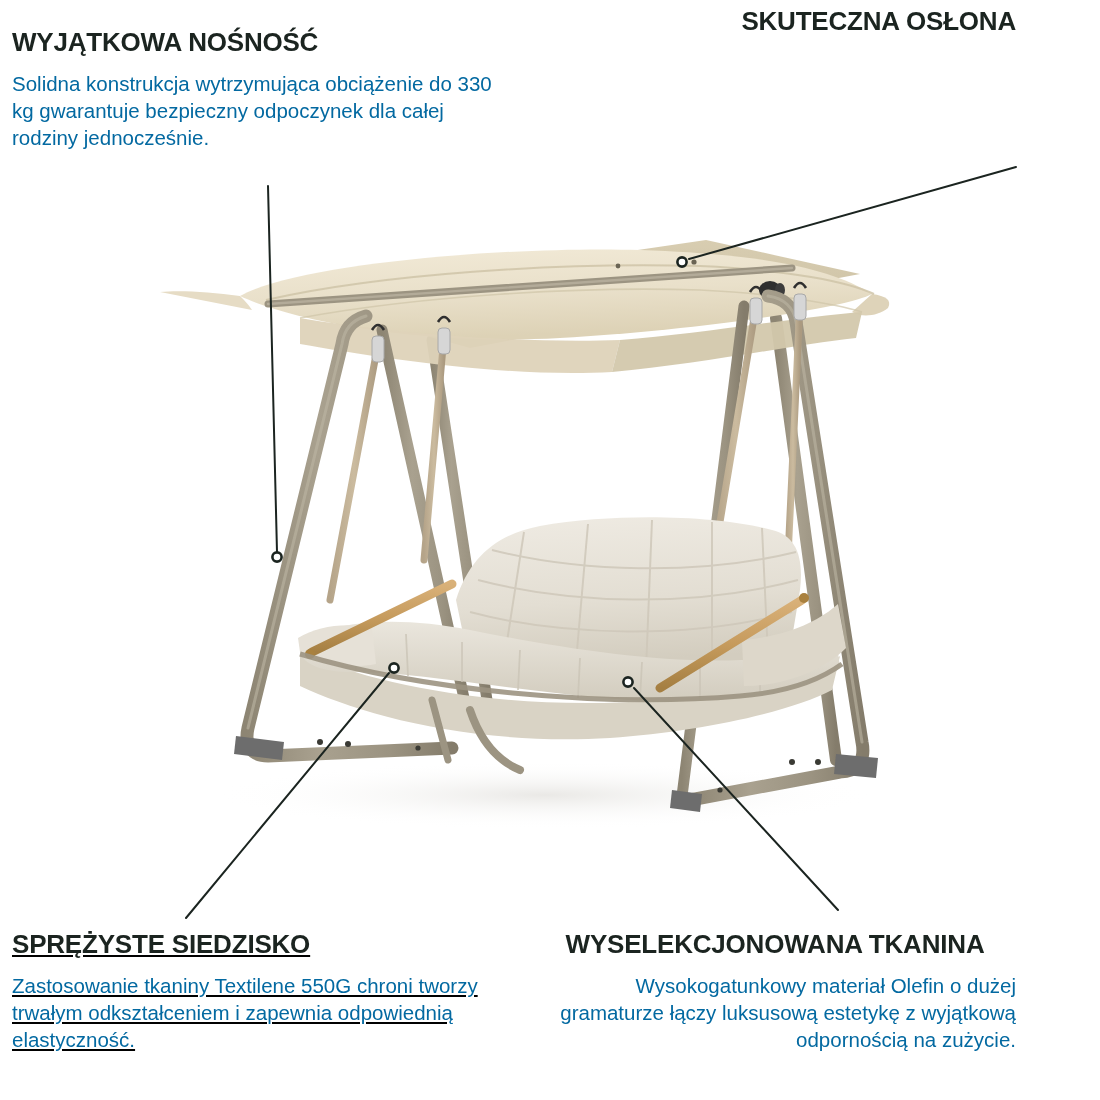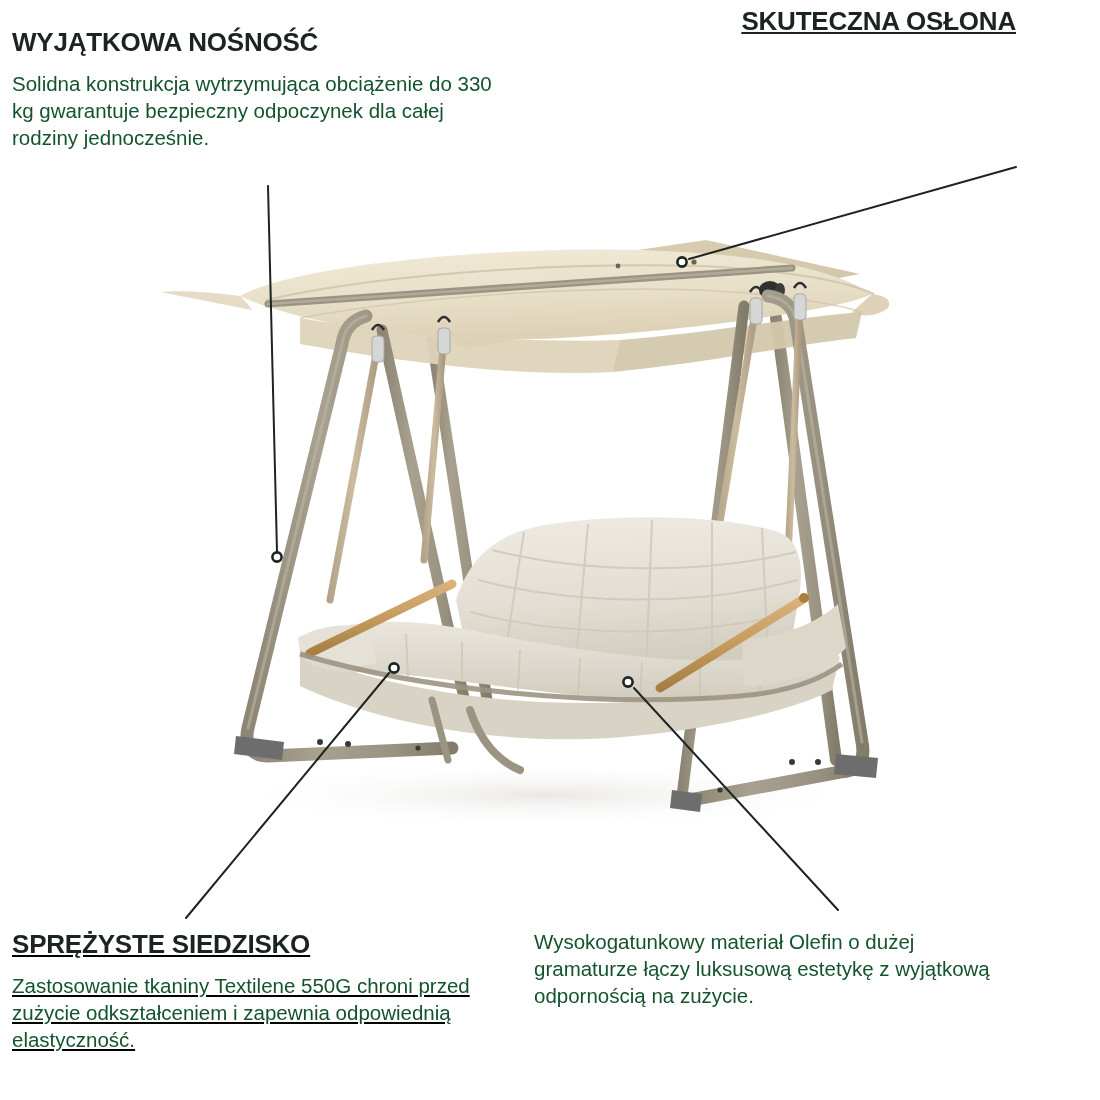--- a/index.html
+++ b/index.html
@@ -20,30 +20,30 @@
     font-size:26px;
     letter-spacing:-0.2px;
     line-height:32px;
     color:#1b2420;
     margin:0 0 12px 0;
     text-transform:uppercase;
   }
   .bodytext{
     font-size:20.5px;
     line-height:27px;
-    color:#14532d;
+    color:#0369a1;
     margin:0;
     font-weight:400;
   }
   .b-tl{left:12px;top:26px;width:500px;text-align:left;}
   .b-tr{right:12px;top:6px;width:470px;text-align:right;}
-  .b-tr .headline{line-height:31px;text-decoration:underline;}
+  .b-tr .headline{line-height:31px;}
   .b-bl{left:12px;top:928px;width:500px;text-align:left;text-decoration:underline;}
   .b-br{right:12px;top:928px;width:482px;text-align:center;}
-  .b-br .bodytext{text-align:left;}
+  .b-br .bodytext{text-align:right;}
 
   
   .leaders{position:absolute;inset:0;width:1100px;height:1100px;pointer-events:none;}
 
   
   .product{position:absolute;left:0;top:0;width:1100px;height:1100px;}
 </style>
 </head>
 <body>
 
@@ -243,20 +243,21 @@
   </div>
 
   <div class="block b-tr">
     <h2 class="headline">
       <span>SKUTECZNA OSŁONA</span><br>
     </h2>
   </div>
 
   <div class="block b-bl">
     <h2 class="headline">SPRĘŻYSTE SIEDZISKO</h2>
-    <p class="bodytext">Zastosowanie tkaniny Textilene 550G chroni przed zużycie odkształceniem i zapewnia odpowiednią elastyczność.</p>
+    <p class="bodytext">Zastosowanie tkaniny Textilene 550G chroni tworzy trwałym odkształceniem i zapewnia odpowiednią elastyczność.</p>
   </div>
 
   <div class="block b-br">
+    <h2 class="headline">WYSELEKCJONOWANA TKANINA</h2>
     <p class="bodytext">Wysokogatunkowy materiał Olefin o dużej gramaturze łączy luksusową estetykę z wyjątkową odpornością na zużycie.</p>
   </div>
 
 </div>
 
 </body></html>

